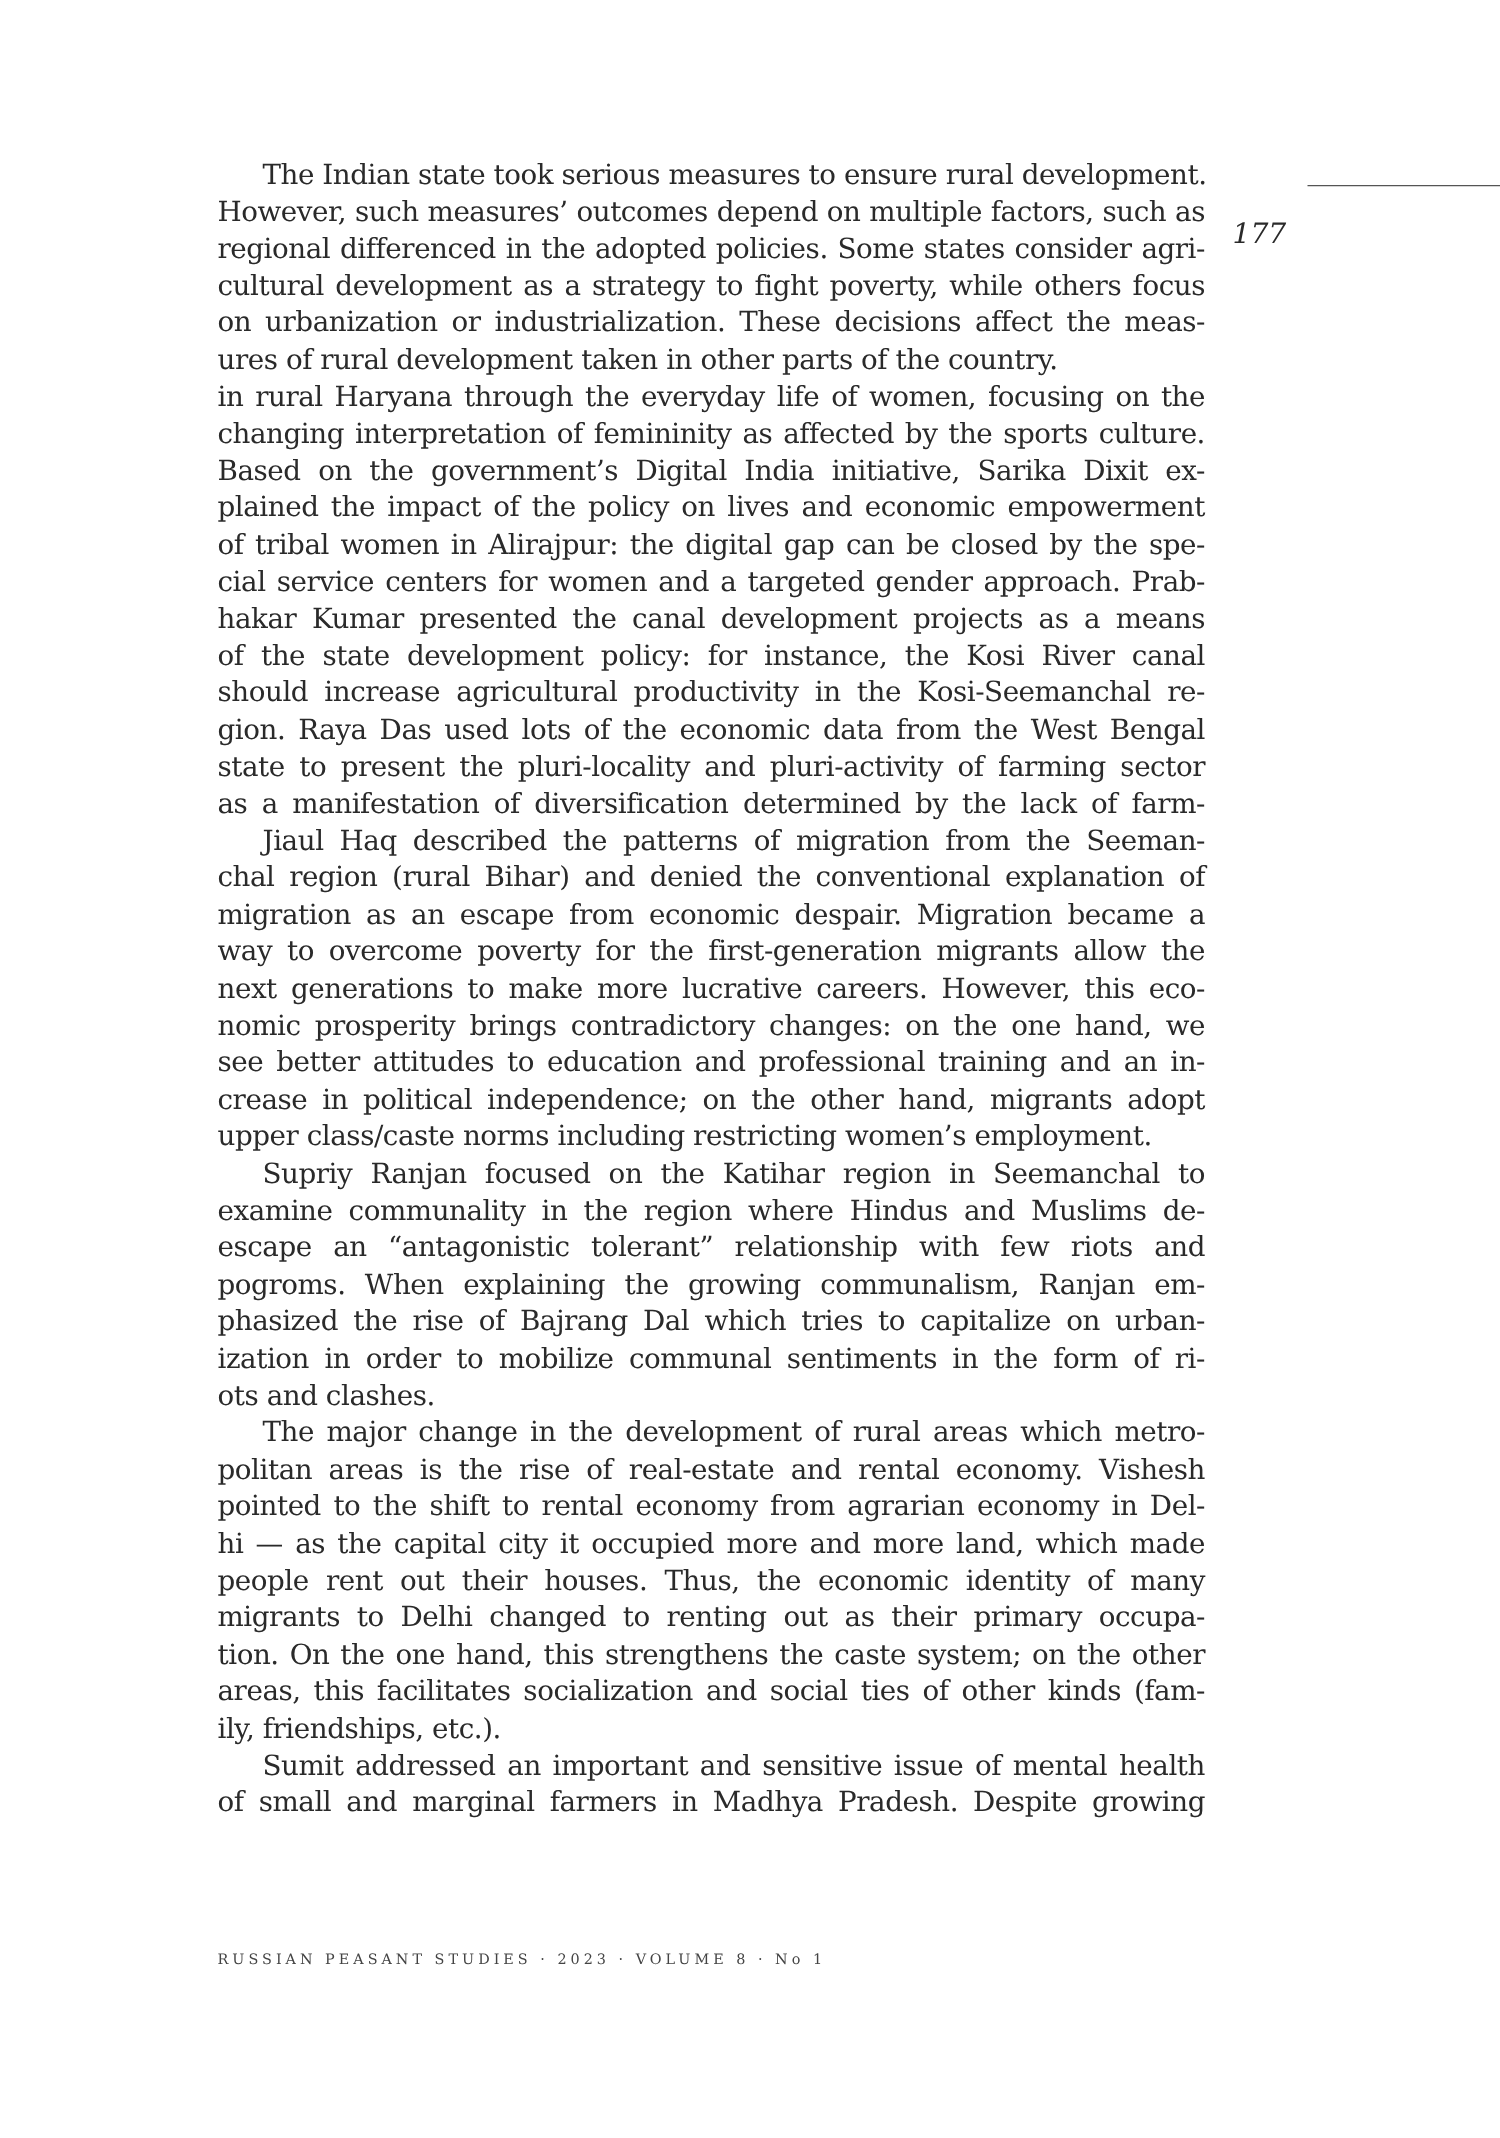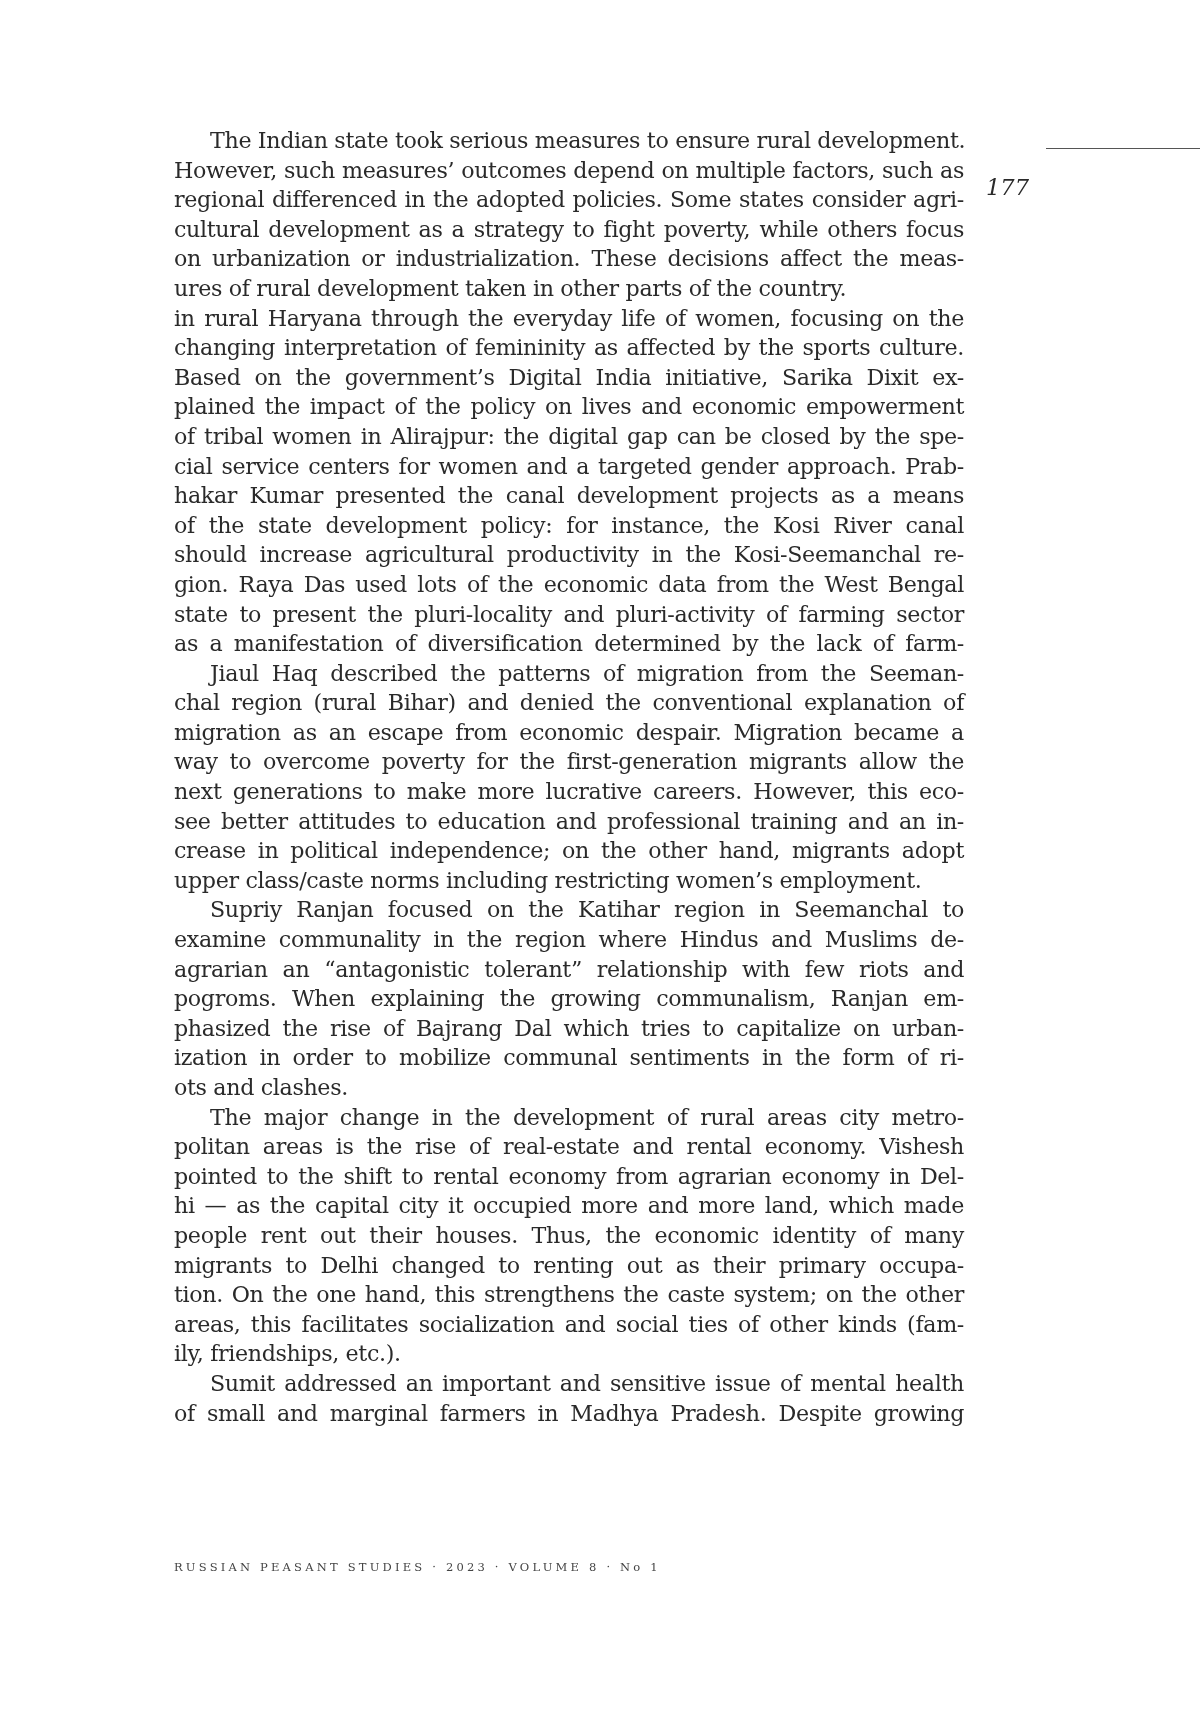--- a/index.html
+++ b/index.html
@@ -52,35 +52,36 @@
         <span class="line">gion. Raya Das used lots of the economic data from the West Bengal</span>
         <span class="line">state to present the pluri-locality and pluri-activity of farming sector</span>
         <span class="line">as a manifestation of diversification determined by the lack of farm-</span>
       </div>
       <div>
         <span class="line indent">Jiaul Haq described the patterns of migration from the Seeman-</span>
         <span class="line">chal region (rural Bihar) and denied the conventional explanation of</span>
         <span class="line">migration as an escape from economic despair. Migration became a</span>
         <span class="line">way to overcome poverty for the first-generation migrants allow the</span>
         <span class="line">next generations to make more lucrative careers. However, this eco-</span>
+        <span class="line">nomic prosperity brings contradictory changes: on the one hand, we</span>
         <span class="line">see better attitudes to education and professional training and an in-</span>
         <span class="line">crease in political independence; on the other hand, migrants adopt</span>
         <span class="line last">upper class/caste norms including restricting women’s employment.</span>
       </div>
       <div>
         <span class="line indent">Supriy Ranjan focused on the Katihar region in Seemanchal to</span>
         <span class="line">examine communality in the region where Hindus and Muslims de-</span>
-        <span class="line">agrarian an “antagonistic tolerant” relationship with few riots and</span>
+        <span class="line">escape an “antagonistic tolerant” relationship with few riots and</span>
         <span class="line">pogroms. When explaining the growing communalism, Ranjan em-</span>
         <span class="line">phasized the rise of Bajrang Dal which tries to capitalize on urban-</span>
         <span class="line">ization in order to mobilize communal sentiments in the form of ri-</span>
         <span class="line last">ots and clashes.</span>
       </div>
       <div>
-        <span class="line indent">The major change in the development of rural areas city metro-</span>
+        <span class="line indent">The major change in the development of rural areas which metro-</span>
         <span class="line">politan areas is the rise of real-estate and rental economy. Vishesh</span>
         <span class="line">pointed to the shift to rental economy from agrarian economy in Del-</span>
         <span class="line">hi — as the capital city it occupied more and more land, which made</span>
         <span class="line">people rent out their houses. Thus, the economic identity of many</span>
         <span class="line">migrants to Delhi changed to renting out as their primary occupa-</span>
         <span class="line">tion. On the one hand, this strengthens the caste system; on the other</span>
         <span class="line">areas, this facilitates socialization and social ties of other kinds (fam-</span>
         <span class="line last">ily, friendships, etc.).</span>
       </div>
       <div>

